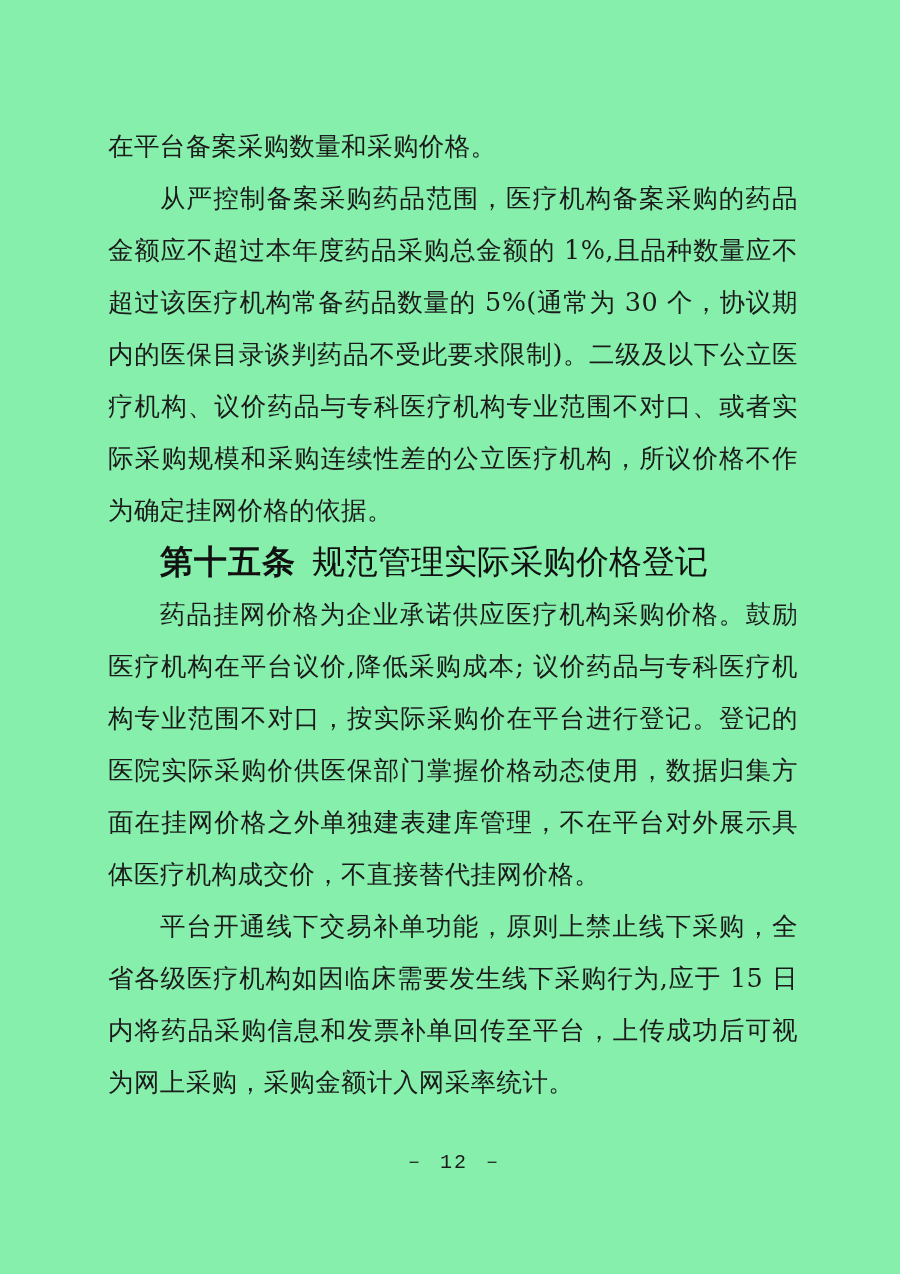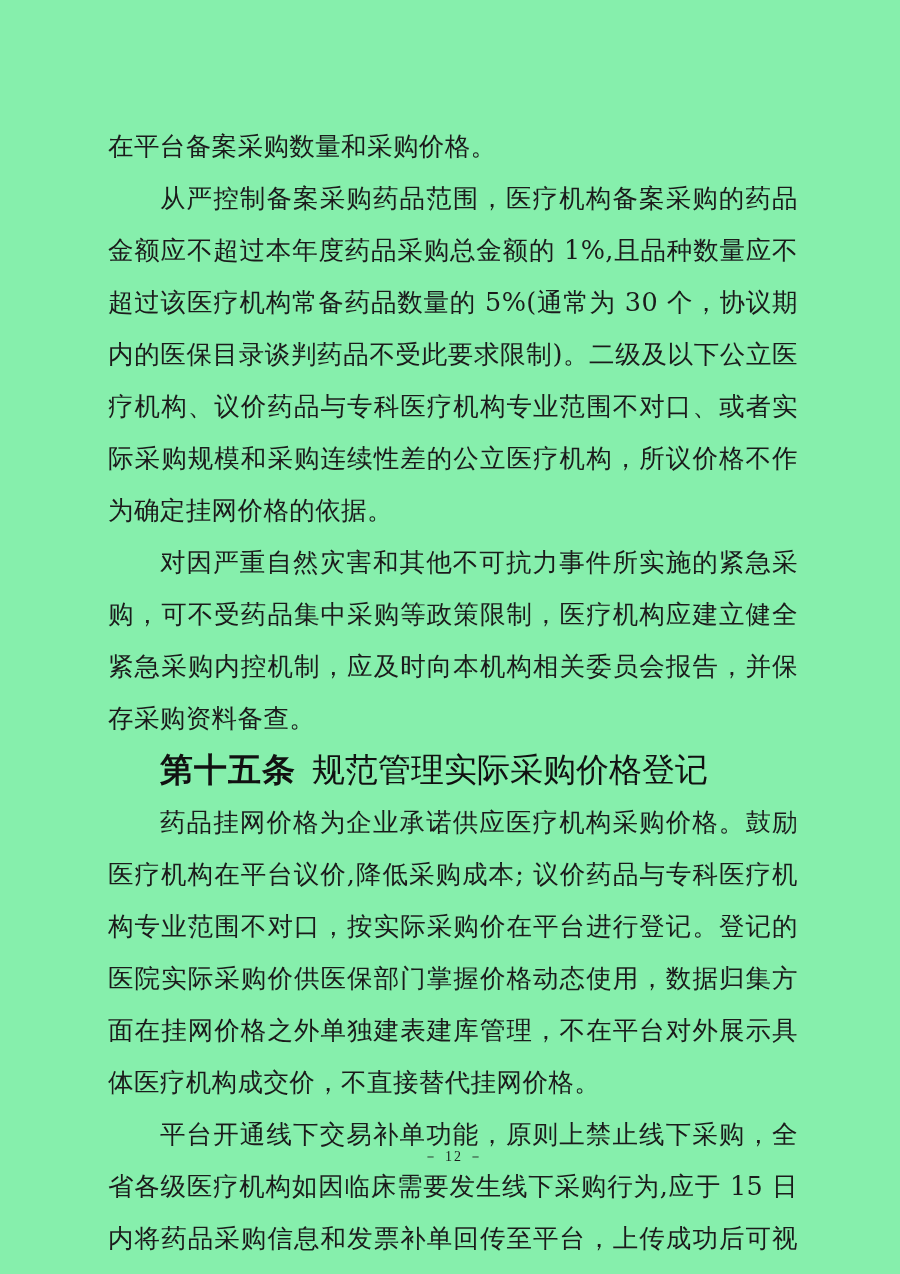--- a/index.html
+++ b/index.html
@@ -48,37 +48,36 @@
   }
   .article-head .art-title {
     margin-left: 16px;
   }
   .page-number {
     position: absolute;
     left: 8px;
     right: 0;
     top: 1148px;
     text-align: center;
-    font-size: 14px;
-    font-family: Liberation Serif, serif;
+    font-size: 20px;
+    font-family: Liberation Mono, monospace;
     color: #1b1b1b;
     letter-spacing: 2px;
   }
 </style>
 </head>
 <body>
 
 <div class="page">
   <div class="content">
 
     <p class="para">在平台备案采购数量和采购价格。</p>
 
     <p class="para indent">从严控制备案采购药品范围，医疗机构备案采购的药品金额应不超过本年度药品采购总金额的 1%,且品种数量应不超过该医疗机构常备药品数量的 5%(通常为 30 个，协议期内的医保目录谈判药品不受此要求限制)。二级及以下公立医疗机构、议价药品与专科医疗机构专业范围不对口、或者实际采购规模和采购连续性差的公立医疗机构，所议价格不作为确定挂网价格的依据。</p>
 
-    <p class="para indent">对因严重自然灾害和其他不可抗力事件所实施的紧急采购，可不受药品集中采购等政策限制，医疗机构应建立健全紧急采购内控机制，应及时向本机构相关委员会报告，并保存采购资料备查。</p>
 
     <p class="article-head">
       <span class="art-num">第十五条</span><span class="art-title">规范管理实际采购价格登记</span>
     </p>
 
     <p class="para indent">药品挂网价格为企业承诺供应医疗机构采购价格。鼓励医疗机构在平台议价,降低采购成本; 议价药品与专科医疗机构专业范围不对口，按实际采购价在平台进行登记。登记的医院实际采购价供医保部门掌握价格动态使用，数据归集方面在挂网价格之外单独建表建库管理，不在平台对外展示具体医疗机构成交价，不直接替代挂网价格。</p>
 
     <p class="para indent">平台开通线下交易补单功能，原则上禁止线下采购，全省各级医疗机构如因临床需要发生线下采购行为,应于 15 日内将药品采购信息和发票补单回传至平台，上传成功后可视为网上采购，采购金额计入网采率统计。</p>
 
   </div>

